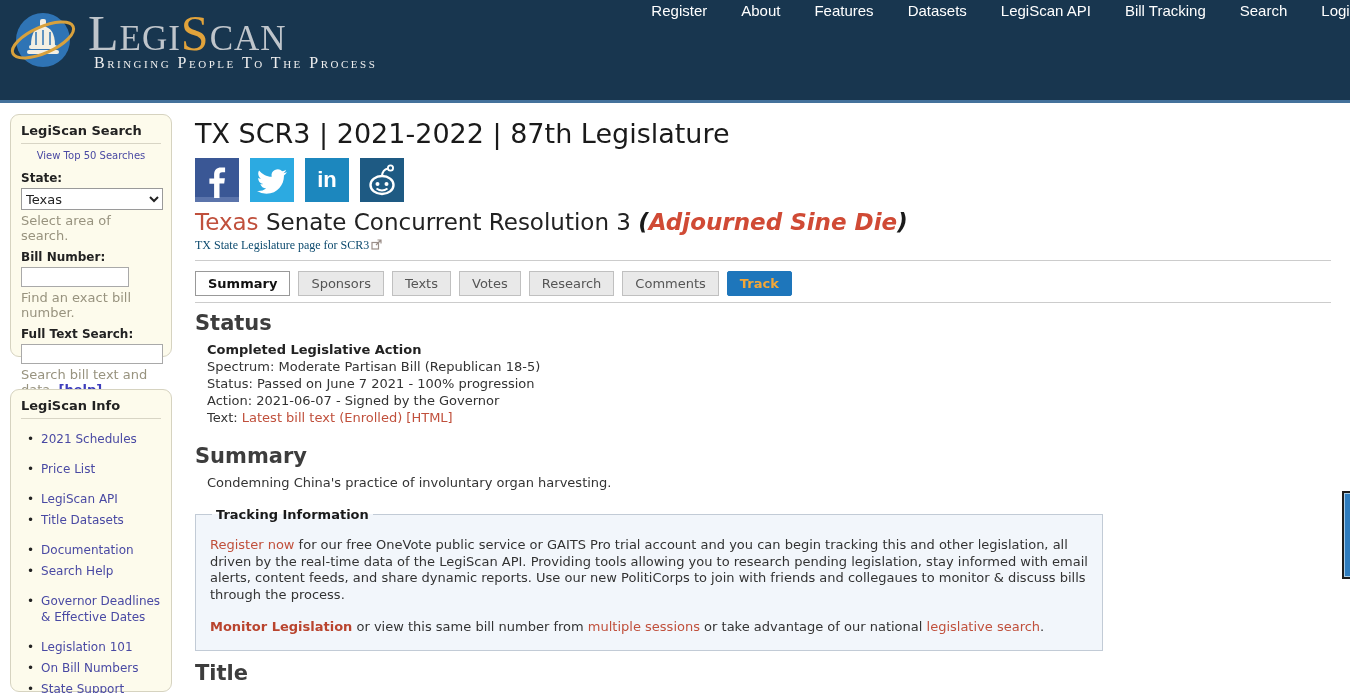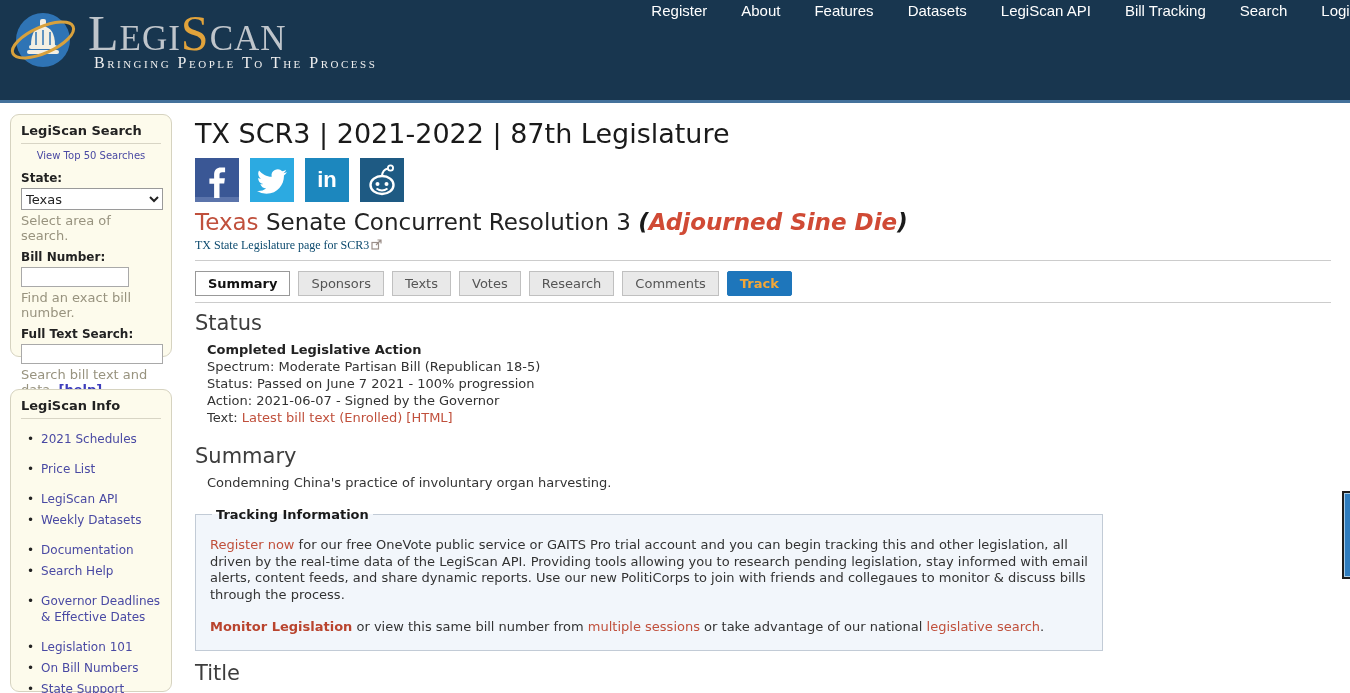--- a/index.html
+++ b/index.html
@@ -99,21 +99,21 @@
 
   .tabs { display:flex; gap:8px; margin-top:10px; }
   .tab {
     font-size:13px; padding:4px 12px; cursor:pointer;
     background:#e9e9e9; border:1px solid #c0c0c0; color:#555;
   }
   .tab.active { background:#fff; border:1px solid #999; color:#111; font-weight:bold; }
   .tab.track { background:#1e76bb; border:1px solid #1e76bb; color:#f3a738; font-weight:bold; border-radius:2px; }
   .hr2 { margin-top:6px; }
 
-  .sec-head { font-size:21px; font-weight:400; color:#3d3d3d; margin-top:8px; }
+  .sec-head { font-size:21px; font-weight:700; color:#3d3d3d; margin-top:8px; }
   .indent { margin-left:12px; }
   .status-block { margin-top:6px; font-size:13px; line-height:17px; }
   .status-block .bold-line { font-weight:bold; color:#222; }
   .red-link { color:#c0503c; }
   .summary-text { margin-top:7px; font-size:13px; }
 
   fieldset.tracking {
     margin-top:17px; width:908px;
     border:1px solid #c2cbd6; background:#f2f6fb;
     padding:4px 14px 14px;
@@ -209,21 +209,21 @@
           <a>Price List</a>
         </div>
     </div>
     <div class="info-group">
       <div class="info-item">
           <span class="bullet">•</span>
           <a>LegiScan API</a>
         </div>
       <div class="info-item">
           <span class="bullet">•</span>
-          <a>Weekly Datasets</a>
+          <a>Title Datasets</a>
         </div>
     </div>
     <div class="info-group">
       <div class="info-item">
           <span class="bullet">•</span>
           <a>Documentation</a>
         </div>
       <div class="info-item">
           <span class="bullet">•</span>
           <a>Search Help</a>

